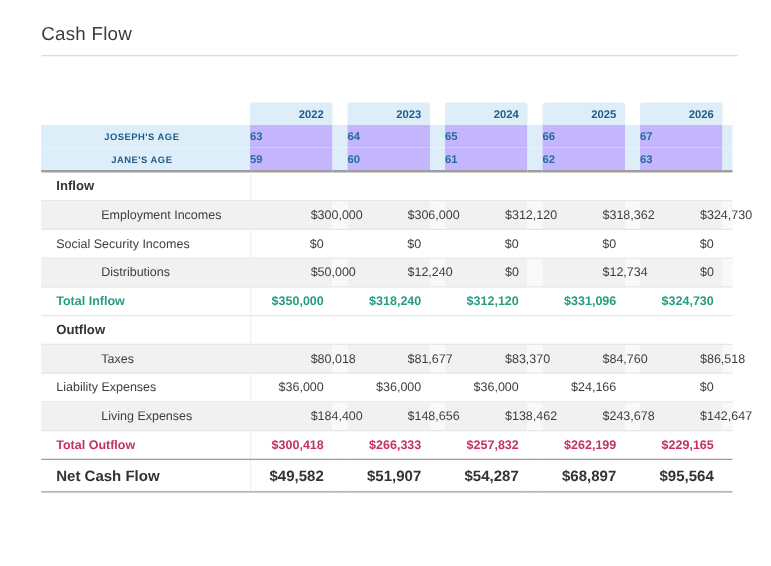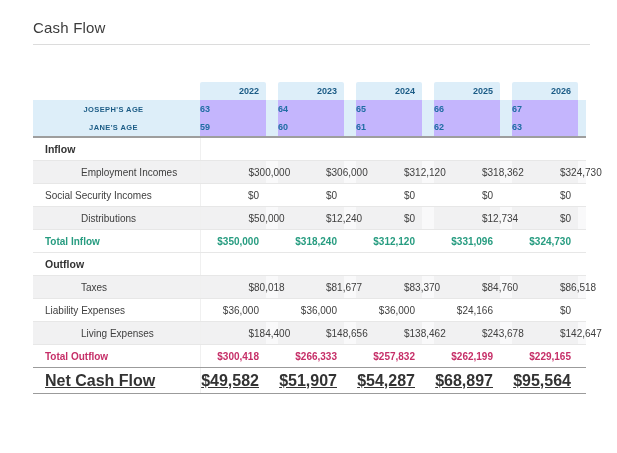--- a/index.html
+++ b/index.html
@@ -29,21 +29,21 @@
   tr.row td{height:22px;padding:0;border-bottom:1px solid #e7e7e7;font-size:10px;color:#3e3e3e;background:#fff;}
   tr.row .lbl{text-align:left;padding-left:12px;border-right:1px solid #f0f0f0;}
   tr.row .val{text-align:right;padding-right:7px;}
   tr.row.stripe .lbl,tr.row.stripe .val{background:#f1f1f2;padding-left:48px;}
   tr.row.stripe .gapc{background:#f9f9fa;}
   tr.row.section .lbl{font-weight:bold;font-size:10.5px;color:#333333;}
   tr.row.total-in .lbl,tr.row.total-in .val{color:#279c80;font-weight:bold;}
   tr.row.total-out .lbl,tr.row.total-out .val{color:#c62f68;font-weight:bold;}
   tr.row.total-out td{border-bottom:1px solid #9b9b9b;}
   tr.row.net td{height:25px;border-bottom:1px solid #9b9b9b;}
-  tr.row.net .lbl,tr.row.net .val{font-weight:bold;color:#333333;font-size:16px;text-decoration:underline;}
+  tr.row.net .lbl,tr.row.net .val{font-weight:bold;color:#333333;font-size:12px;}
 </style>
 </head>
 <body>
 
 <div class="page">
   <h1 class="title">Cash Flow</h1>
 
   <table class="cf">
     <colgroup>
       <col class="c-label">

